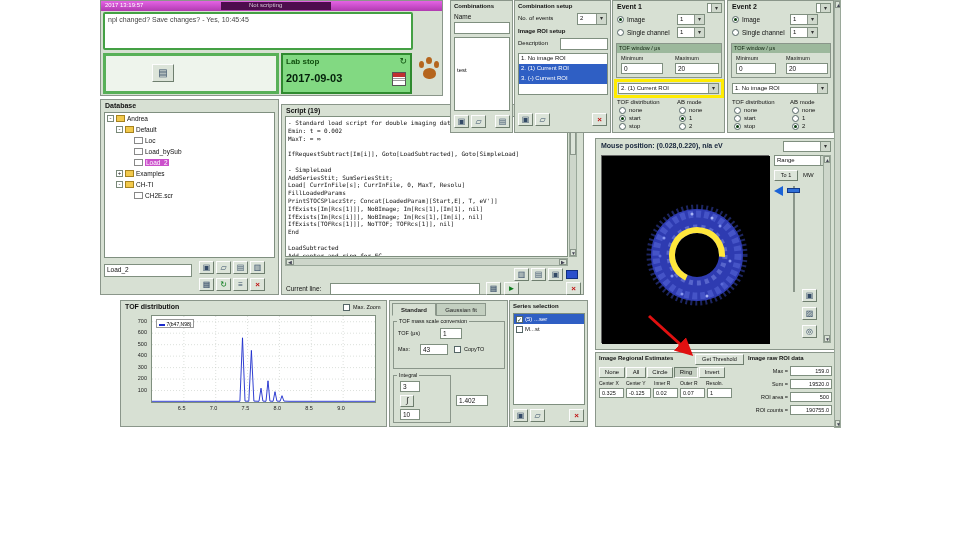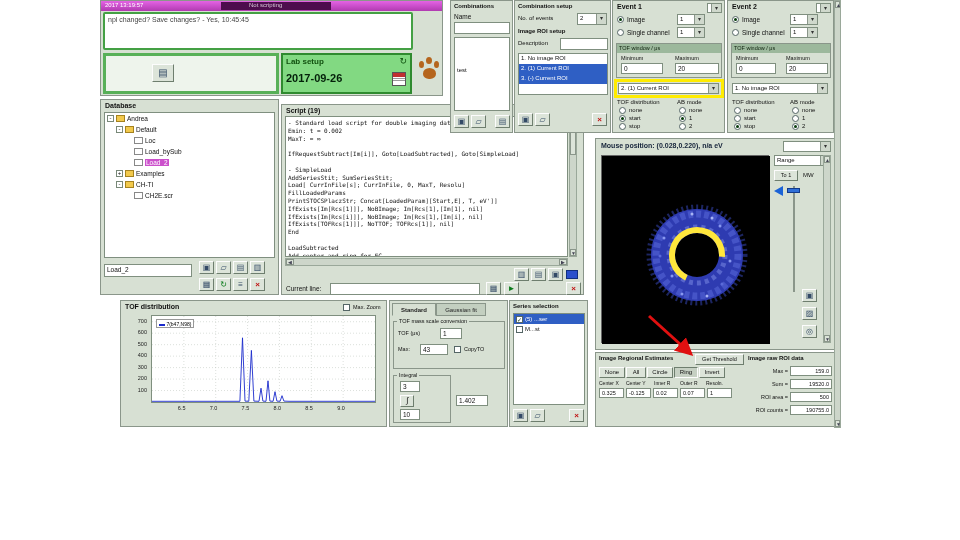--- a/index.html
+++ b/index.html
@@ -50,23 +50,23 @@
         <span class="lbl" style="left:28px;top:0;color:#d8c8d8;font-size:6px;">Not scripting</span>
       </div>
     </div>
     <div style="position:absolute;left:2px;top:11px;width:310px;height:38px;background:#fff;border:2px solid #44a044;border-radius:2px;">
       <span class="lbl" style="left:3px;top:2px;font-size:7px;color:#444;">npl changed? Save changes? - Yes, 10:45:45</span>
     </div>
     <div style="position:absolute;left:2px;top:52px;width:176px;height:41px;background:#eef4ec;border:3px solid #58b058;">
       <span class="ib" style="left:46px;top:8px;width:22px;height:18px;font-size:10px;line-height:16px;">▤</span>
     </div>
     <div style="position:absolute;left:180px;top:52px;width:131px;height:41px;background:#82d982;border:2px solid #2f8a2f;">
-      <span class="lbl b" style="left:3px;top:2px;font-size:8px;color:#11500f;">Lab setup</span>
+      <span class="lbl b" style="left:3px;top:2px;font-size:8px;color:#11500f;">Lab stop</span>
       <span style="position:absolute;right:3px;top:1px;font-size:9px;color:#0c4d0c;">↻</span>
-      <span class="lbl b" style="left:3px;top:17px;font-size:11px;color:#04210a;">2017-09-26</span>
+      <span class="lbl b" style="left:3px;top:17px;font-size:11px;color:#04210a;">2017-09-03</span>
       <div style="position:absolute;right:4px;top:17px;width:14px;height:14px;background:#fff;border:1px solid #555;">
         <div style="height:4px;background:#c03030;"></div>
         <div style="height:2px;border-bottom:1px solid #999;"></div>
         <div style="height:2px;border-bottom:1px solid #999;"></div>
       </div>
     </div>
     <div style="position:absolute;left:318px;top:56px;width:20px;height:26px;">
       <div style="position:absolute;left:4px;top:11px;width:13px;height:11px;background:#b5651d;border-radius:50% 50% 46% 46%;"></div>
       <div style="position:absolute;left:0;top:4px;width:5px;height:7px;background:#b5651d;border-radius:50%;"></div>
       <div style="position:absolute;left:7px;top:0;width:6px;height:7px;background:#b5651d;border-radius:50%;"></div>

